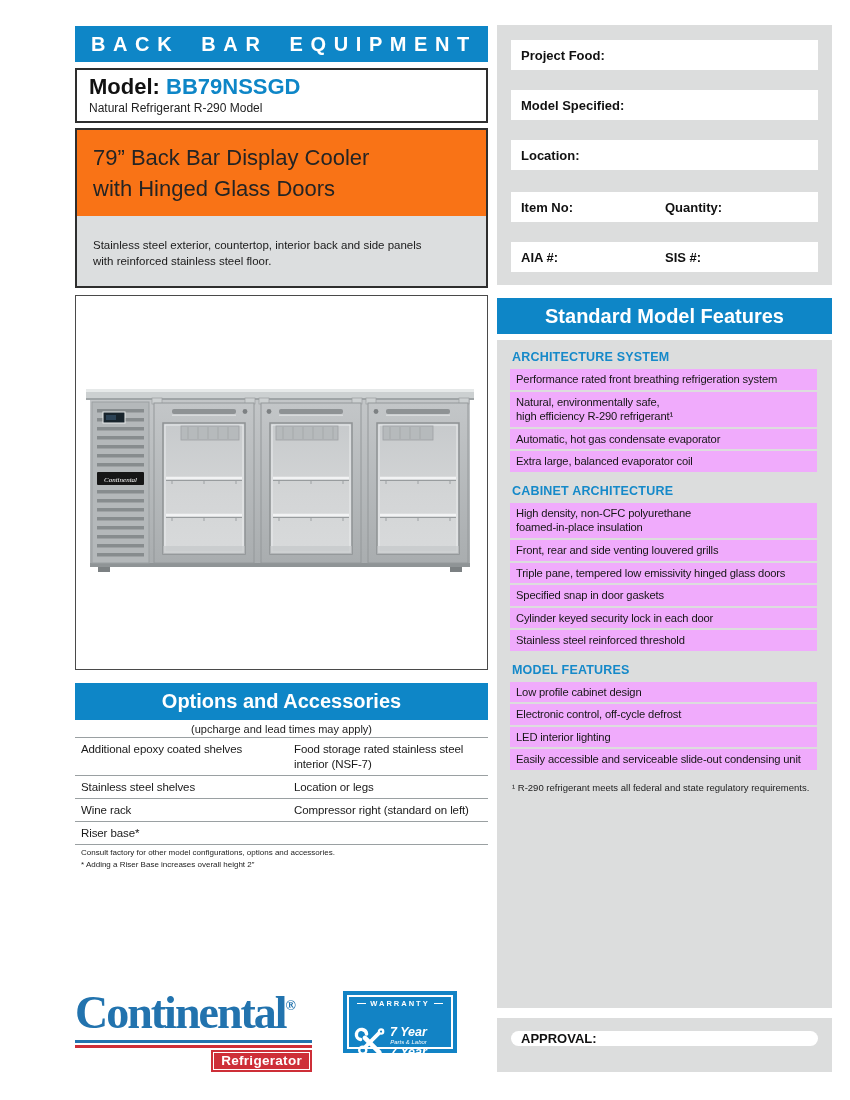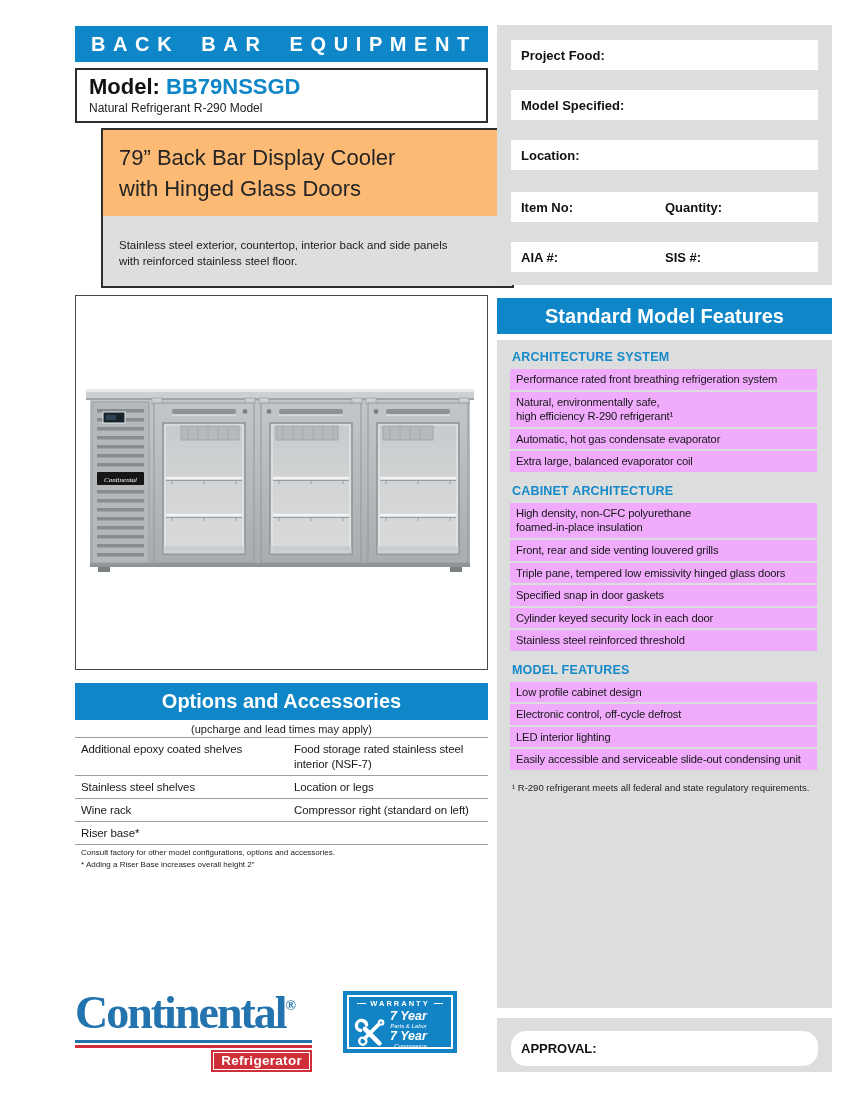--- a/index.html
+++ b/index.html
@@ -10,21 +10,21 @@
   
   #top-banner{left:75px;top:26px;width:413px;height:36px;line-height:36px;
               box-sizing:border-box;padding-left:16px;font-size:20px;
               letter-spacing:0.38em;word-spacing:0.45em;}
   #model-box{position:absolute;left:75px;top:68px;width:413px;height:55px;
              border:2px solid #2e2e2e;box-sizing:border-box;padding:4px 12px 0;background:#fff;}
   .model-line{font-size:22px;font-weight:bold;color:#111;}
   .model-number{color:#0e86c7;}
   .model-sub{font-size:12px;color:#222;margin-top:1px;}
   #title-box{position:absolute;left:75px;top:128px;width:413px;height:160px;
-             border:2px solid #2e2e2e;box-sizing:border-box;background:#fdba74;margin-left:26px;}
+             border:2px solid #2e2e2e;box-sizing:border-box;background:#f97316;}
   .title-text{padding:13px 16px 0;font-size:22px;line-height:1.4;color:#242424;
               white-space:pre-line;height:73px;}
   .desc{position:absolute;left:0;right:0;bottom:0;top:86px;background:#dcdedf;
         padding:22px 16px 0;font-size:11.5px;line-height:1.35;white-space:pre-line;box-sizing:border-box;}
   #image-box{position:absolute;left:75px;top:295px;width:413px;height:375px;
              border:1.5px solid #4a4a4a;box-sizing:border-box;background:#fff;}
   #image-box svg{display:block;width:100%;height:100%;}
 
   #options-banner{left:75px;top:683px;width:413px;height:37px;line-height:37px;
                   text-align:center;font-size:20px;}
@@ -50,21 +50,21 @@
   .logo-sub{position:absolute;right:0px;top:60px;background:#ce2f38;color:#fff;
             font-weight:bold;font-size:13.5px;padding:1px 8px 2px;border:2px solid #ce2f38;
             box-shadow:inset 0 0 0 1px #fff;letter-spacing:0.3px;}
 
   
   #warranty{position:absolute;left:343px;top:991px;width:114px;height:62px;background:#1283c5;}
   .badge-inner{position:absolute;inset:4px;border:2px solid #fff;}
   .badge-title-row{display:flex;align-items:center;justify-content:center;gap:4px;
                    margin-top:2px;color:#fff;font-size:7.5px;font-weight:bold;letter-spacing:2px;}
   .badge-dash{width:9px;height:1.5px;background:#fff;}
-  .badge-body{display:flex;align-items:flex-end;margin-top:2px;}
+  .badge-body{display:flex;align-items:flex-start;margin-top:18px;}
   .tools-icon{width:34px;height:34px;margin-left:4px;flex:none;}
   .badge-col{margin-left:3px;color:#fff;}
   .badge-years{font-size:12.5px;font-weight:bold;font-style:italic;line-height:1.05;}
   .badge-scope{font-size:6px;line-height:1.2;text-align:right;font-style:italic;}
 
   
   .gray-panel{position:absolute;background:#dcdddd;}
   #form-panel{left:497px;top:25px;width:335px;height:260px;}
   .form-field{position:absolute;left:14px;width:307px;height:30px;background:#fff;
               display:flex;align-items:center;padding-left:10px;box-sizing:border-box;
@@ -73,21 +73,21 @@
   #features-banner{left:497px;top:298px;width:335px;height:36px;line-height:36px;
                    text-align:center;font-size:20px;}
   #features-panel{left:497px;top:340px;width:335px;height:668px;box-sizing:border-box;
                   padding:8px 15px 0 13px;}
   .feat-heading{color:#1589c9;font-weight:bold;font-size:12.5px;margin:12px 2px 5px;letter-spacing:0.2px;}
   .feat-heading.first{margin-top:2px;}
   .feat-item{background:#f0abfc;font-size:11.2px;letter-spacing:-0.15px;line-height:1.3;
              padding:3px 6px;margin-bottom:2px;white-space:pre-line;color:#161616;}
   .feat-footnote{font-size:9.5px;margin-top:12px;padding-left:2px;color:#222;}
   #approval-panel{left:497px;top:1018px;width:335px;height:54px;}
-  #approval-panel .form-field{top:13px;height:35px;border-radius:15px;}
+  #approval-panel .form-field{top:13px;height:15px;border-radius:15px;}
 </style>
 </head>
 <body>
 
 <div id="page">
 
   <div id="top-banner" class="banner">BACK BAR EQUIPMENT</div>
 
   <div id="model-box">
     <div class="model-line">

